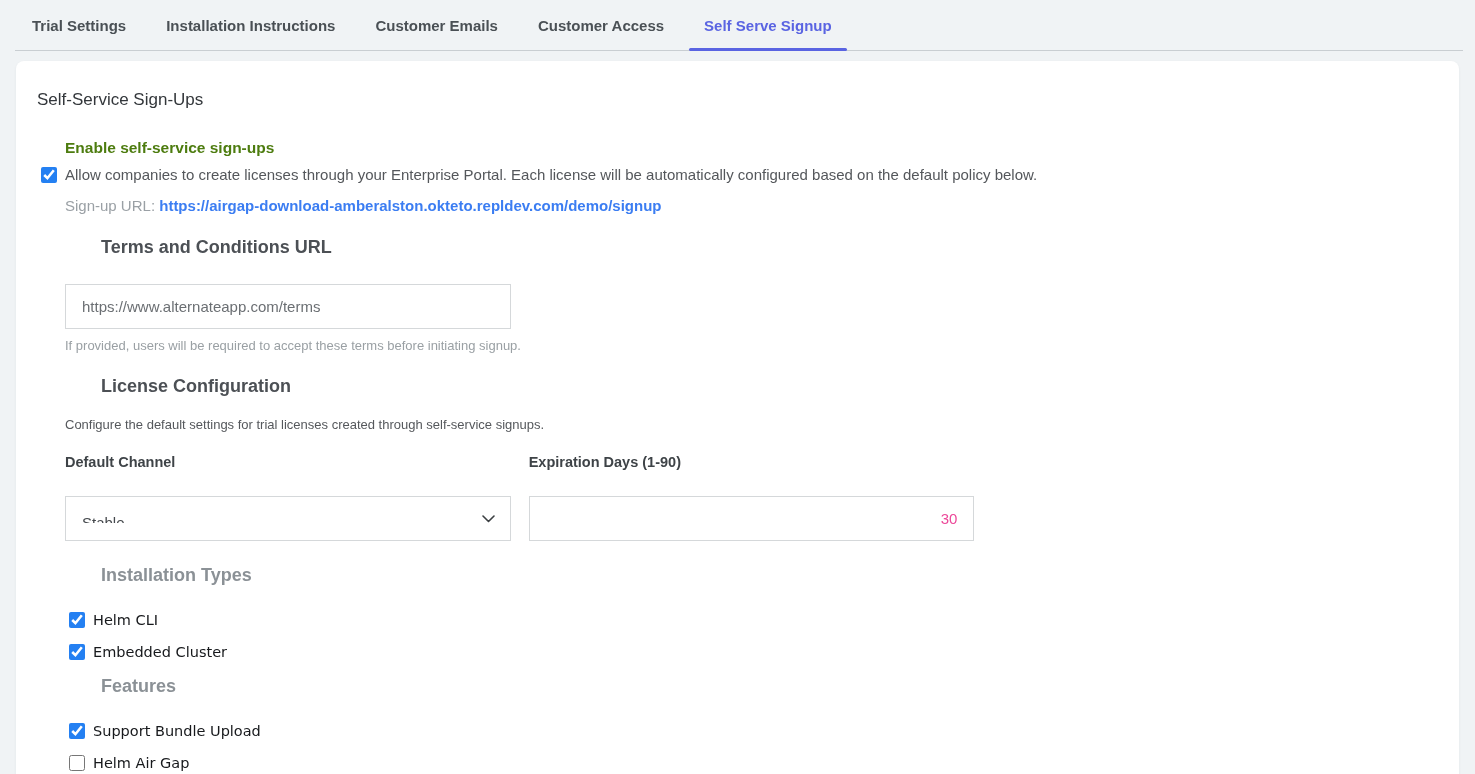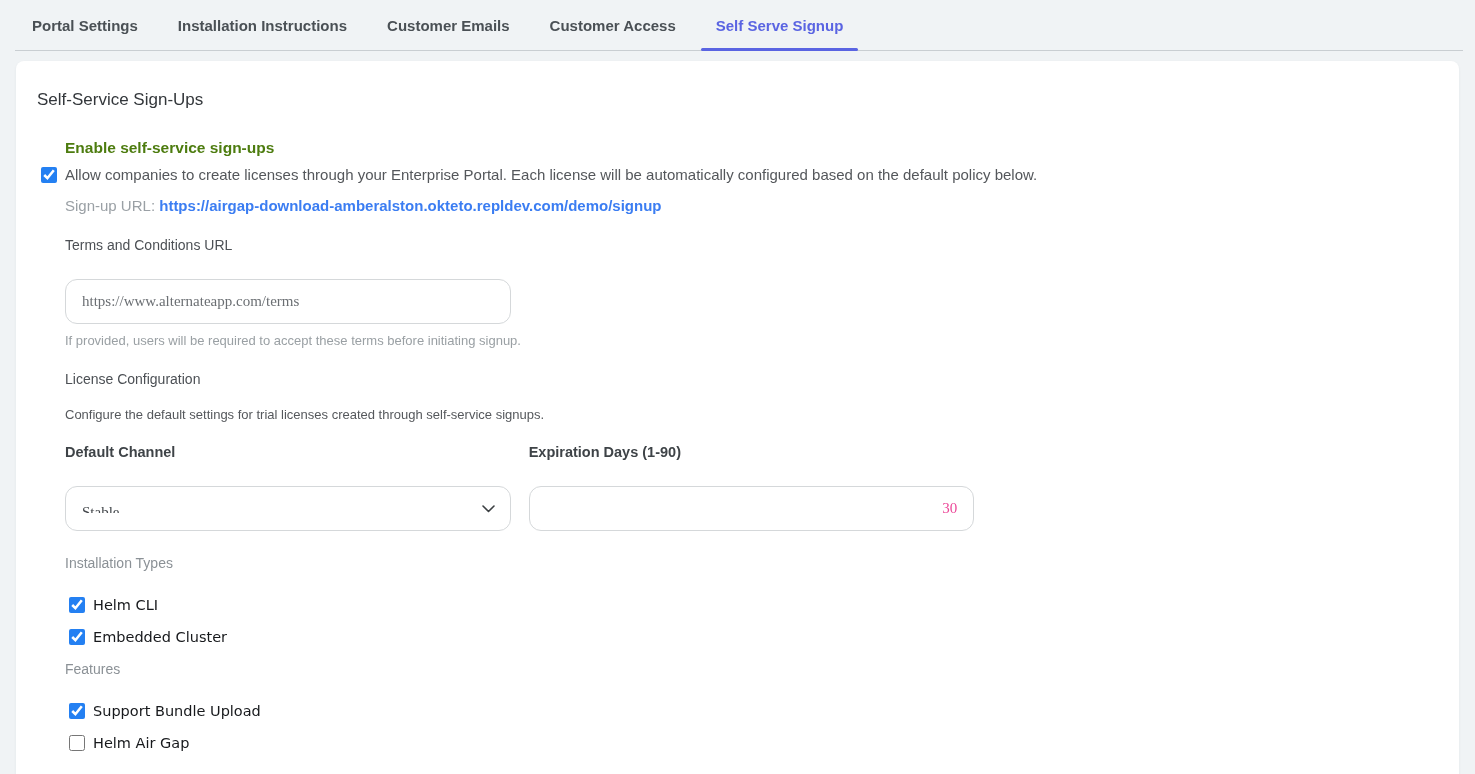--- a/index.html
+++ b/index.html
@@ -93,32 +93,33 @@
   .signup-row { margin-top: 13px; font-size: 15px; }
   .signup-label { color: #9aa0a5; }
   .signup-link {
     color: #3b7df2;
     font-weight: 600;
     text-decoration: none;
   }
 
   .section-label {
     margin-top: 23px;
-    font-size: 14px;
-    font-weight: 400;
+    font-size: 18px;
+    font-weight: 700;
     color: #4c5055;
+    margin-left: 36px;
   }
   .section-label.muted { color: #8b9196; }
 
   .text-input, .num-input, .select-wrap select {
     height: 45px;
     border: 1px solid #d5d8da;
-    border-radius: 12px;
+    border-radius: 0;
     background: #fff;
-    font-family: Liberation Serif, serif;
+    font-family: Liberation Sans, sans-serif;
     font-size: 15px;
     padding: 17px 16px;
     outline: none;
     width: 100%;
   }
   .field-col-width { width: calc((100% - 36px) / 3); }
   .terms-input-wrap { margin-top: 26px; }
   .text-input { color: #6b6f73; }
   .helper-text {
     margin-top: 9px;
@@ -174,21 +175,21 @@
     font-size: 14.5px;
     color: #17191c;
   }
   .check-group { margin-top: 24px; }
   .features-group { margin-top: 6px; }
 </style>
 </head>
 <body>
 
 <nav class="tabbar">
-  <div class="tab">Portal Settings</div>
+  <div class="tab">Trial Settings</div>
   <div class="tab">Installation Instructions</div>
   <div class="tab">Customer Emails</div>
   <div class="tab">Customer Access</div>
   <div class="tab active">Self Serve Signup</div>
   <div class="divider"></div>
 </nav>
 
 <main class="card">
   <h1 class="card-title">Self-Service Sign-Ups</h1>
 

